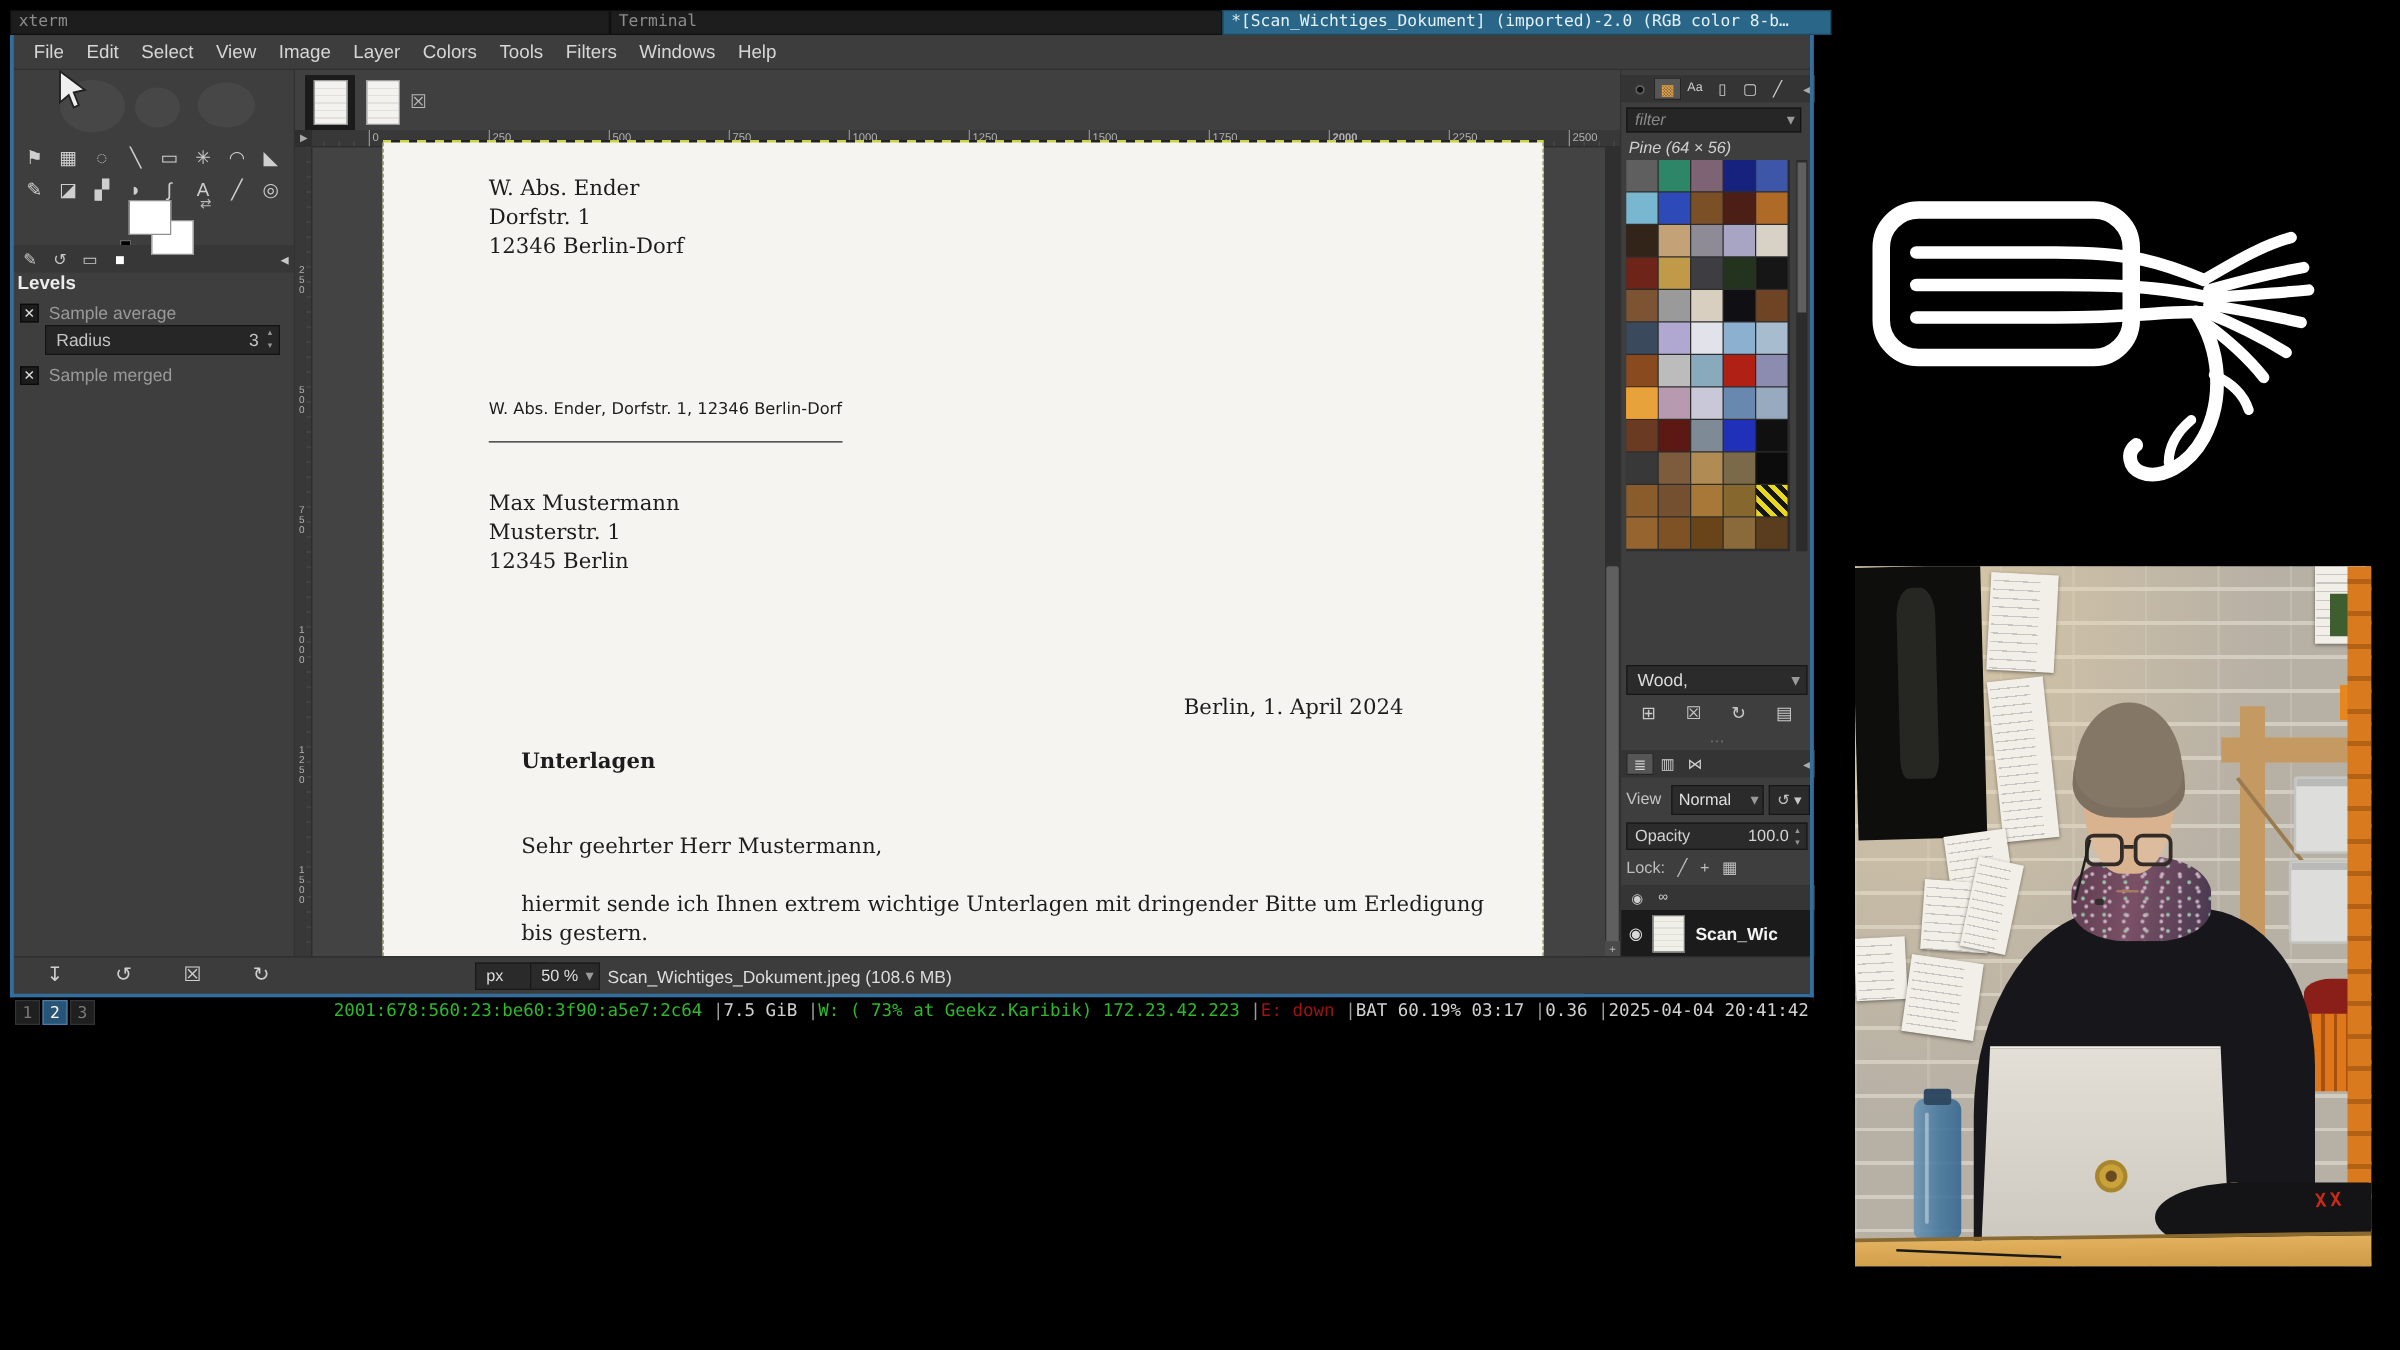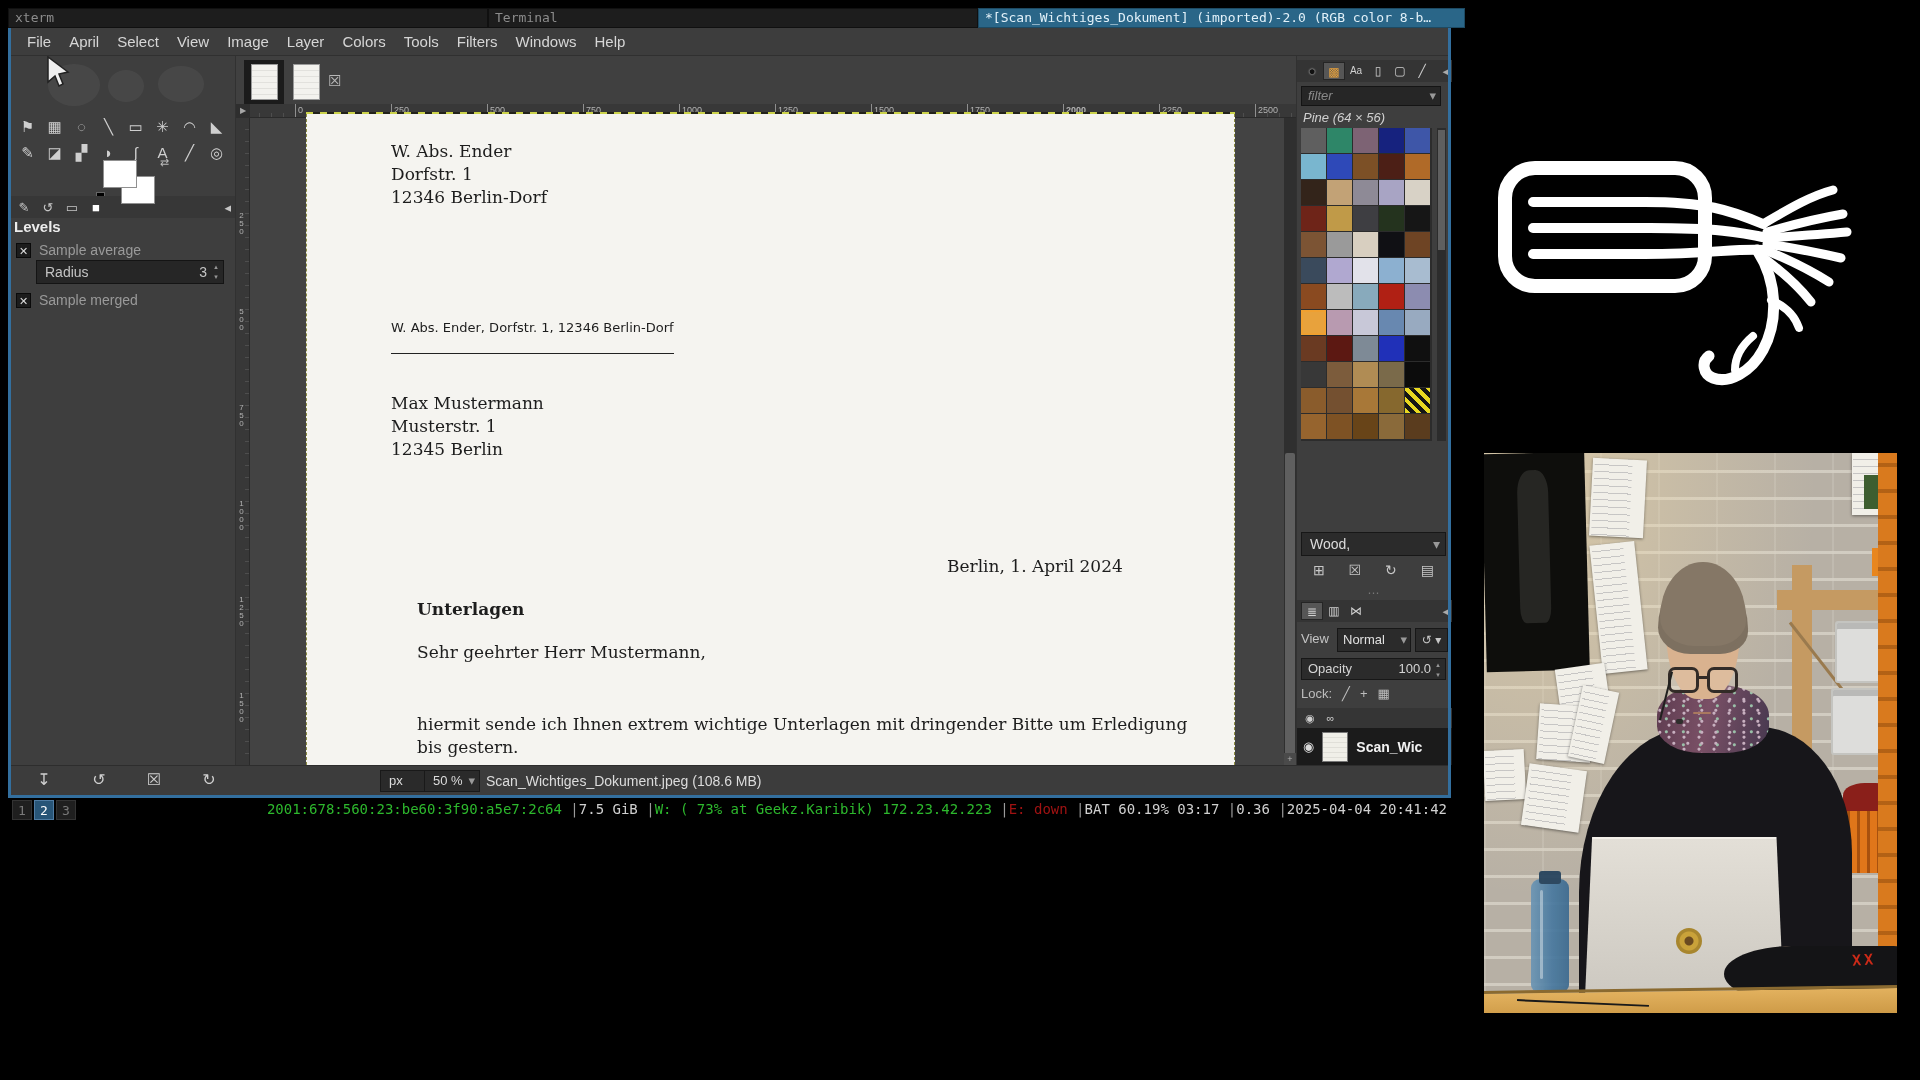--- a/index.html
+++ b/index.html
@@ -232,21 +232,21 @@
 <div id="titlebar">
   <div class="i3tab" style="left:480px;width:490px">Terminal</div>
   <div class="i3tab" style="left:0;width:480px">xterm</div>
   <div class="i3tab focused" style="left:970px;width:487px">*[Scan_Wichtiges_Dokument] (imported)-2.0 (RGB color 8-b…</div>
 </div>
 
 <div id="win">
 
   <div id="menubar">
       <div class="menu-item">File</div>
-      <div class="menu-item">April</div>
+      <div class="menu-item">Edit</div>
       <div class="menu-item">Select</div>
       <div class="menu-item">View</div>
       <div class="menu-item">Image</div>
       <div class="menu-item">Layer</div>
       <div class="menu-item">Colors</div>
       <div class="menu-item">Tools</div>
       <div class="menu-item">Filters</div>
       <div class="menu-item">Windows</div>
       <div class="menu-item">Help</div>
     </div>
@@ -341,21 +341,21 @@
       </div>
 
     <div id="viewport"></div>
     <div id="doc-dash"></div>
     <div id="doc">
       <div class="doc-line" style="left:84px;top:26px" id="sender-block">W. Abs. Ender<br>Dorfstr. 1<br>12346 Berlin-Dorf</div>
       <div id="window-line" style="left:84px;top:206px">W. Abs. Ender, Dorfstr. 1, 12346 Berlin-Dorf</div>
       <div class="doc-line" style="left:84px;top:278px" id="recipient-block">Max Mustermann<br>Musterstr. 1<br>12345 Berlin</div>
       <div class="doc-line" style="left:640px;top:441px">Berlin, 1. April 2024</div>
       <div class="doc-line" style="left:110px;top:484px;font-weight:bold">Unterlagen</div>
-      <div class="doc-line" style="left:110px;top:527px">Sehr geehrter Herr Mustermann,</div>
+      <div class="doc-line" style="left:110px;top:552px">Sehr geehrter Herr Mustermann,</div>
       <div class="doc-line" style="left:110px;top:599px" id="body-block">hiermit sende ich Ihnen extrem wichtige Unterlagen mit dringender Bitte um Erledigung<br>bis gestern.</div>
     </div>
 
     <div id="vsb">
       <div class="thumb" style="top:335px;height:310px"></div>
     </div>
     <div id="nav-btn">+</div>
   </div>
 
   <div id="rightdock">

